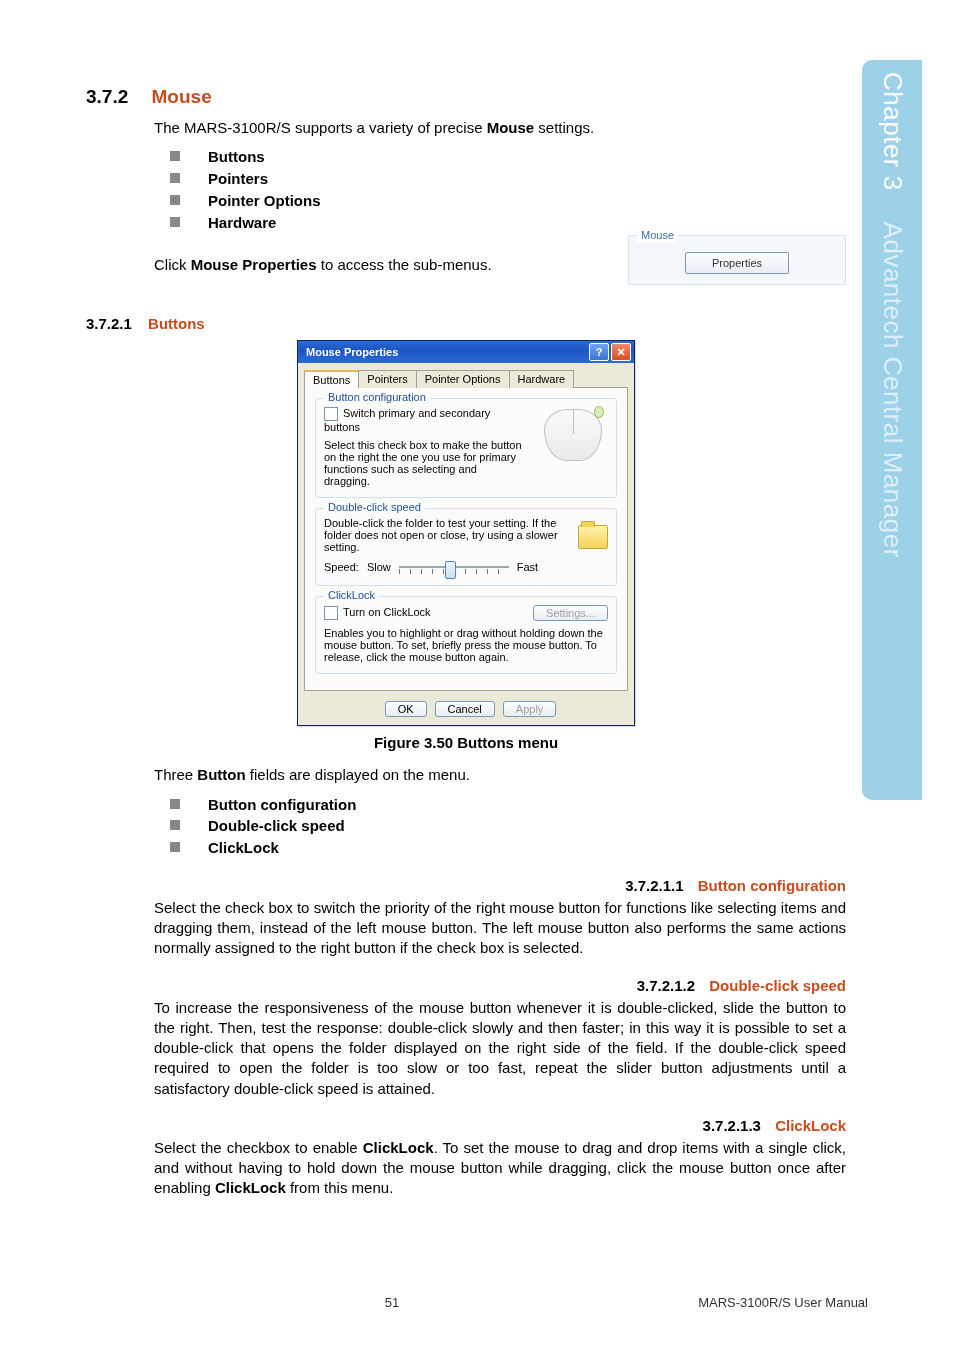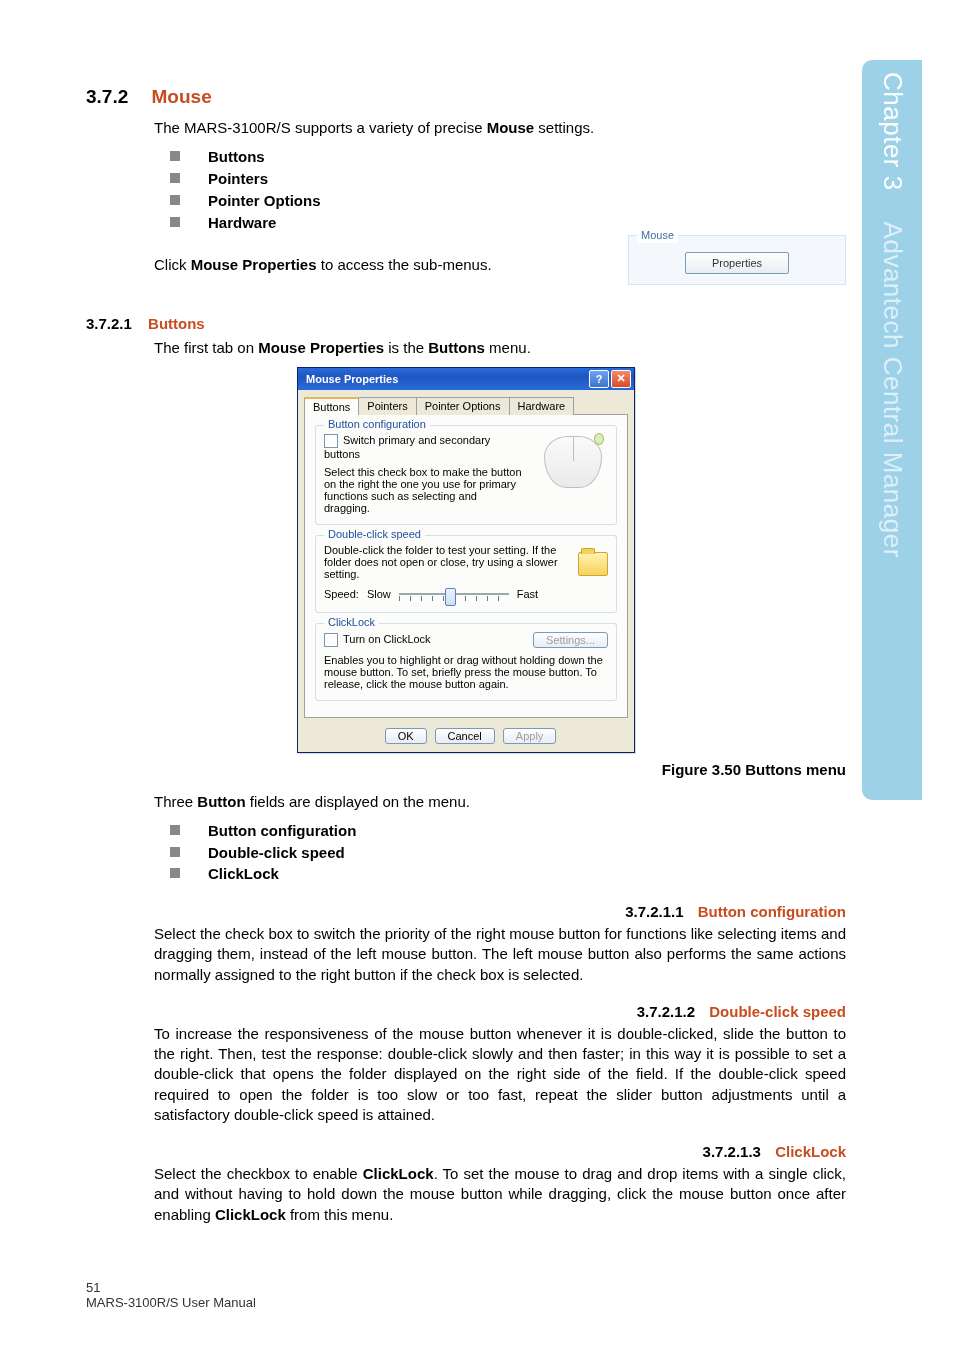--- a/index.html
+++ b/index.html
@@ -122,21 +122,21 @@
   .h5-row {
     font-size: 15px;
     font-weight: bold;
     margin-left: 0;
     margin-top: 18px;
     margin-bottom: 4px;
     text-align: right;
   }
   .h5-row .num-black { color: #000; margin-right: 10px; }
   .h5-row .title-red { color: #c84c1f; }
-  .fig-caption { text-align: right; font-size: 15px; font-weight: bold; margin: 8px 0 14px 0; }
+  .fig-caption { text-align: center; font-size: 15px; font-weight: bold; margin: 8px 0 14px 0; }
   .justified { text-align: justify; }
   
   .xp-dialog {
     width: 336px;
     margin: 8px auto 4px auto;
     font-family: Tahoma, sans-serif;
     font-size: 11px;
     color: #000;
     border: 1px solid #0a246a;
     background: #ece9d8;
@@ -238,21 +238,20 @@
   .settings-row { display:flex; justify-content:space-between; align-items:center; }
   .footer {
     position: absolute;
     bottom: 40px;
     left: 86px;
     right: 86px;
     display: flex;
     justify-content: space-between;
     font-size: 13px;
     color: #333;
-    flex-direction: column;
   }
 </style>
 </head>
 <body>
 
 <div class="side-tab">
   <div class="side-tab-text">
     <span>Chapter 3</span>
     <span style="color:#e9f5fb;">&nbsp;&nbsp;</span>
     <span style="color:#ddeff9;">Advantech Central Manager</span>
@@ -282,25 +281,20 @@
       <div class="mouse-group">
         <span class="legend">Mouse</span>
         <button class="xp-btn-lg">Properties</button>
       </div>
     </div>
   </div>
 
   <div class="h4-row">
     <span class="num-black">3.7.2.1</span>
     <span class="title-red">Buttons</span>
-  </div>
-  <div class="body-text">
-    <p>
-      <span>The first tab on </span><strong>Mouse Properties</strong><span> is the </span><strong>Buttons</strong><span> menu.</span>
-    </p>
   </div>
 
   <div class="xp-dialog">
     <div class="xp-titlebar">
       <span>Mouse Properties</span>
       <span class="btns">
         <span class="btn-sq btn-help">?</span>
         <span class="btn-sq btn-close">✕</span>
       </span>
     </div>

